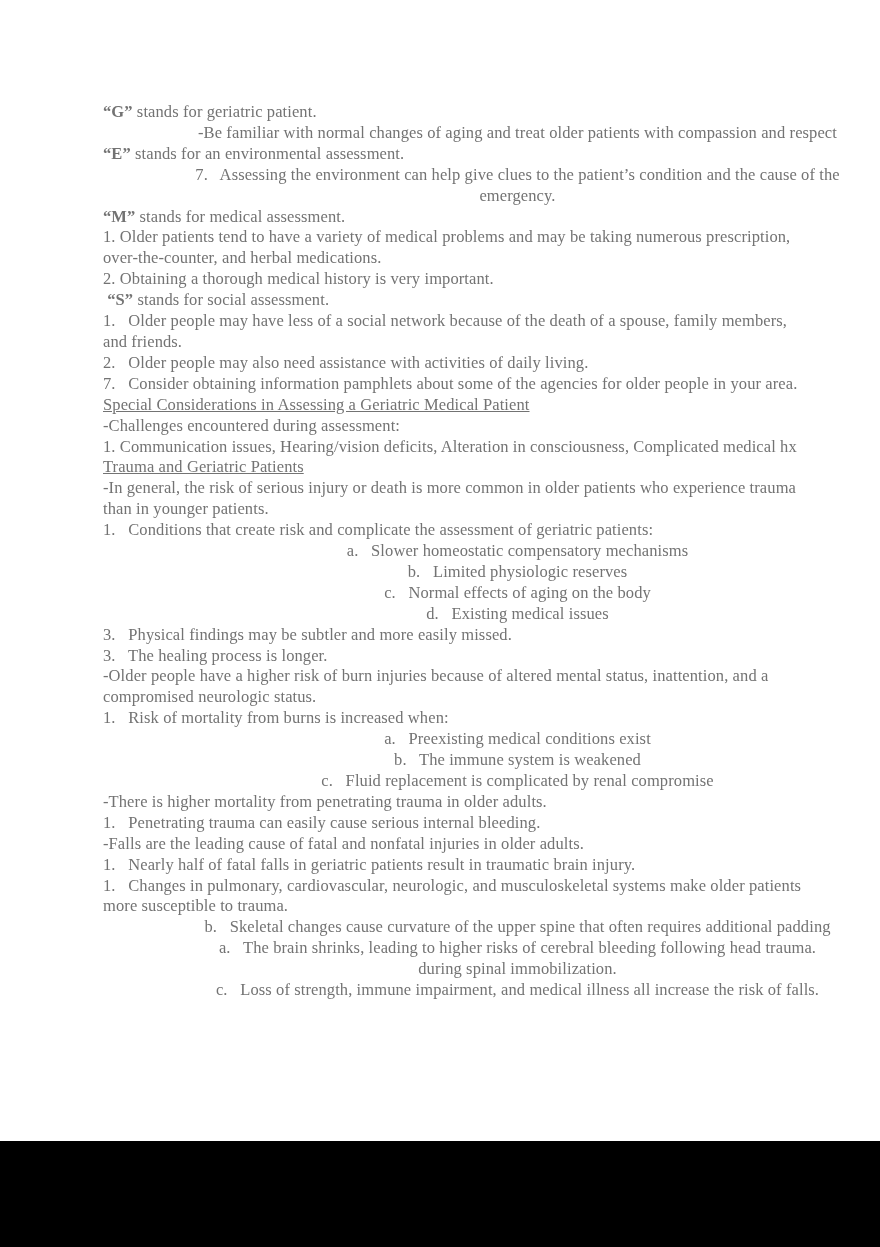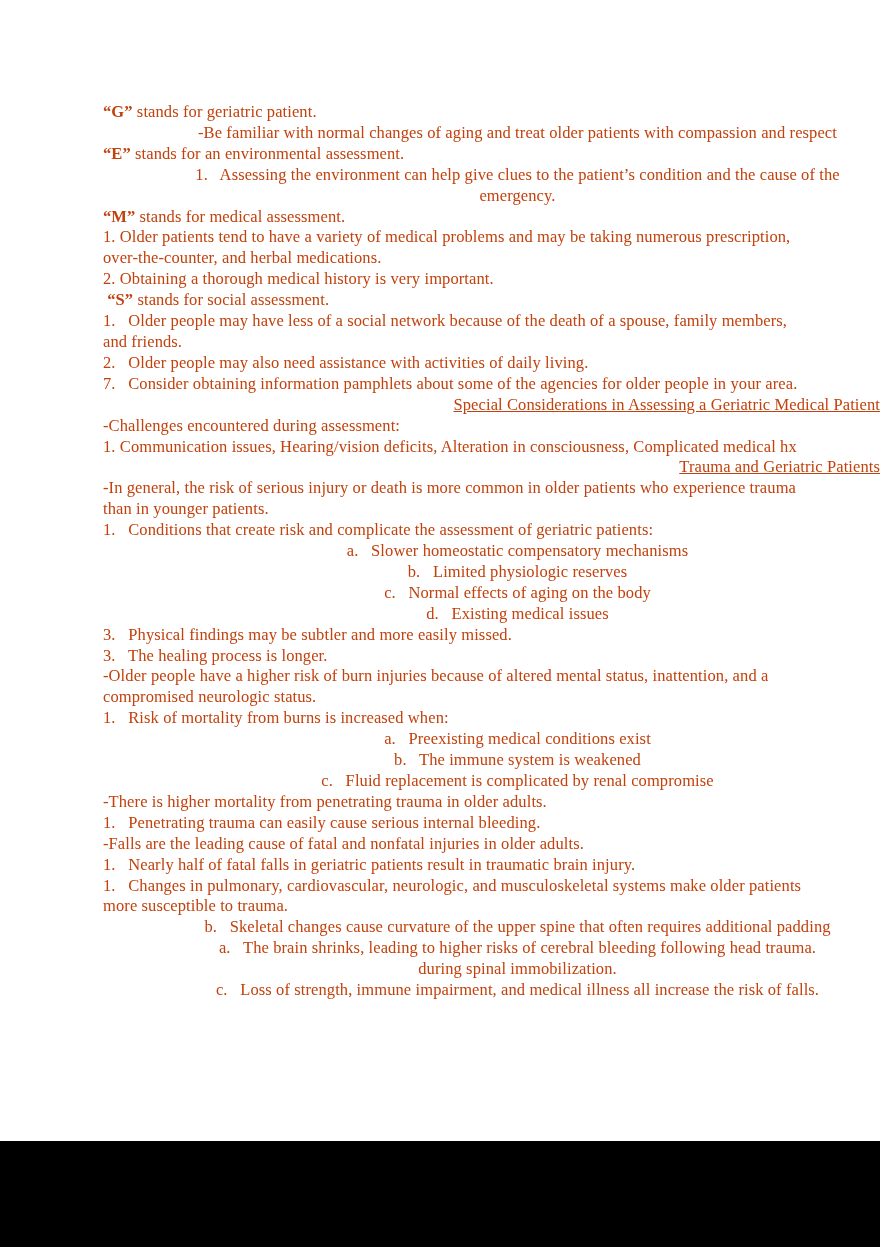--- a/index.html
+++ b/index.html
@@ -7,55 +7,55 @@
     padding: 0;
     background: #ffffff;
   }
   .page {
     position: relative;
     width: 880px;
     height: 1247px;
     background: #ffffff;
     overflow: hidden;
     font-family: "Liberation Serif", "DejaVu Serif", serif;
-    color: #c2410c;
+    color: #737373;
   }
   .doc {
     position: absolute;
     top: 102px;
     left: 103px;
     right: 0;
   }
   .line {
     white-space: pre;
     font-size: 16.5px;
     line-height: 20.9px;
     letter-spacing: 0.1px;
   }
   .indent-1 { padding-left: 52px; text-align: center; }
-  .underline { text-decoration: underline; text-align: right; }
+  .underline { text-decoration: underline; }
   .bold { font-weight: bold; }
   .footer-bar {
     position: absolute;
     left: 0;
     top: 1141px;
     width: 880px;
     height: 106px;
     background: #000000;
   }
 </style>
 </head>
 <body>
 
 <div class="page">
   <div class="doc" id="doc">
       <div class="line indent-0"><span class="bold">“G”</span> stands for geriatric patient.</div>
       <div class="line indent-1">-Be familiar with normal changes of aging and treat older patients with compassion and respect</div>
       <div class="line indent-0"><span class="bold">“E”</span> stands for an environmental assessment.</div>
-      <div class="line indent-1">1.   Assessing the environment can help give clues to the patient’s condition and the cause of the</div>
+      <div class="line indent-1">7.   Assessing the environment can help give clues to the patient’s condition and the cause of the</div>
       <div class="line indent-1">emergency.</div>
       <div class="line indent-0"><span class="bold">“M”</span> stands for medical assessment.</div>
       <div class="line indent-0">1. Older patients tend to have a variety of medical problems and may be taking numerous prescription,</div>
       <div class="line indent-0">over-the-counter, and herbal medications.</div>
       <div class="line indent-0">2. Obtaining a thorough medical history is very important.</div>
       <div class="line indent-0"><span class="bold"> “S”</span> stands for social assessment.</div>
       <div class="line indent-0">1.   Older people may have less of a social network because of the death of a spouse, family members,</div>
       <div class="line indent-0">and friends.</div>
       <div class="line indent-0">2.   Older people may also need assistance with activities of daily living.</div>
       <div class="line indent-0">7.   Consider obtaining information pamphlets about some of the agencies for older people in your area.</div>

